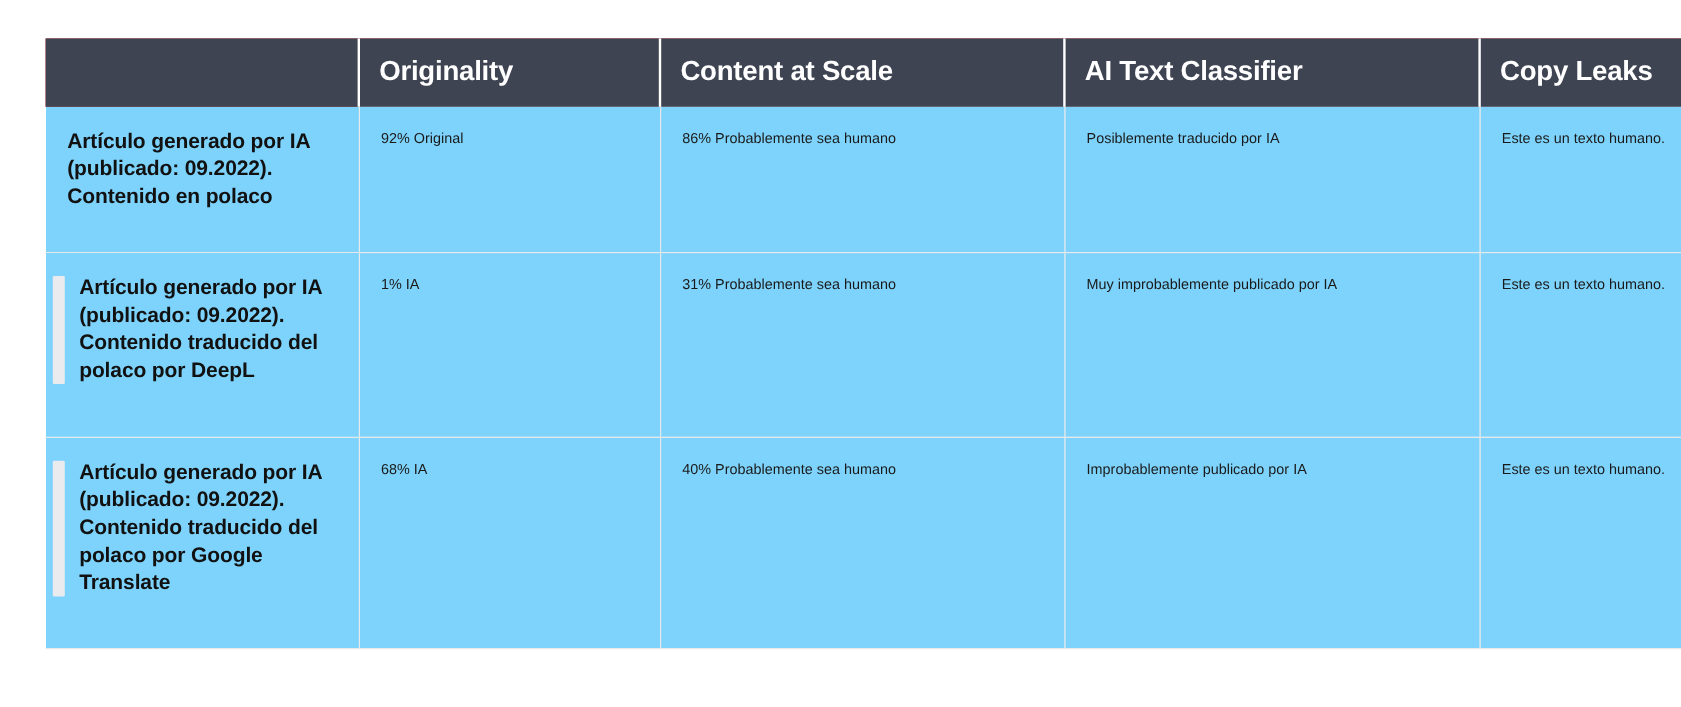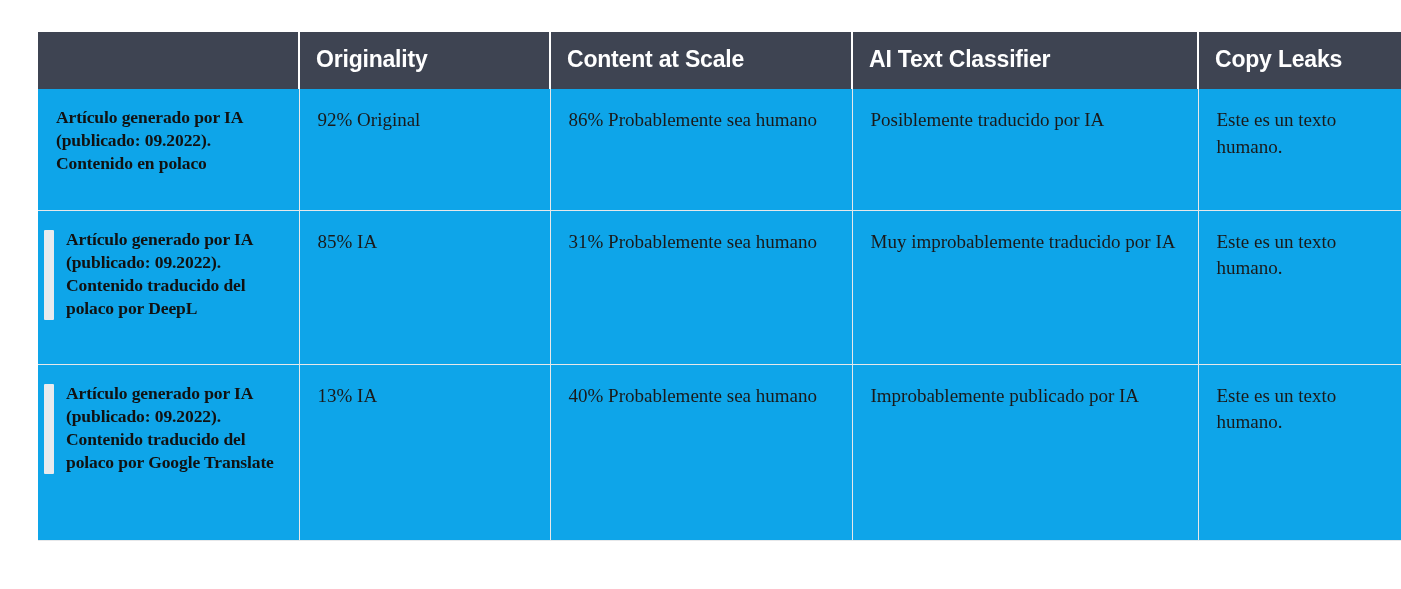--- a/index.html
+++ b/index.html
@@ -44,32 +44,31 @@
     border-right: 2px solid #ffffff;
     box-sizing: border-box;
   }
   thead th:last-child {
     border-right: none;
   }
   thead th.col-label {
     width: 261px;
   }
   thead th.col-a { width: 251px; }
-  thead th.col-b { width: 302px; }
+  thead th.col-b { width: 337px; }
   thead th.col-c { width: 346px; }
   thead th.col-d { width: 221px; }
 
   
   tbody td {
     border-bottom: 1px solid #e6e8ea;
     border-right: 1px solid #e6e8ea;
     vertical-align: top;
     box-sizing: border-box;
-    background: #0ea5e9;
-    font-family: Liberation Serif, serif;
+    background: #7dd3fc;
   }
   tbody td:last-child {
     border-right: none;
   }
   tbody tr:last-child td {
     border-bottom: 1px solid #e6e8ea;
   }
 
   tbody td.rowlabel {
     padding: 0;
@@ -97,21 +96,21 @@
   }
   tbody tr:first-child .rowlabel-inner {
     padding-left: 18px;
   }
   tbody tr:first-child .accent-bar {
     display: none;
   }
 
   tbody td.datacell {
     padding: 18px 18px 20px 18px;
-    font-size: 19px;
+    font-size: 12px;
     color: #1a1a1a;
     line-height: 1.42;
     font-weight: normal;
   }
 
   tr.row-1 td { height: 121px; }
   tr.row-2 td { height: 154px; }
   tr.row-3 td { height: 176px; }
 </style>
 </head>
@@ -143,34 +142,34 @@
         <td class="datacell">Este es un texto humano.</td>
       </tr>
 
       <tr class="row-2">
         <td class="rowlabel">
           <div class="rowlabel-inner">
             <span class="accent-bar"></span>
             <span class="rowlabel-text">Artículo generado por IA (publicado: 09.2022). Contenido traducido del polaco por DeepL</span>
           </div>
         </td>
-        <td class="datacell">85% IA</td>
+        <td class="datacell">1% IA</td>
         <td class="datacell">31% Probablemente sea humano</td>
-        <td class="datacell">Muy improbablemente traducido por IA</td>
+        <td class="datacell">Muy improbablemente publicado por IA</td>
         <td class="datacell">Este es un texto humano.</td>
       </tr>
 
       <tr class="row-3">
         <td class="rowlabel">
           <div class="rowlabel-inner">
             <span class="accent-bar"></span>
             <span class="rowlabel-text">Artículo generado por IA (publicado: 09.2022). Contenido traducido del polaco por Google Translate</span>
           </div>
         </td>
-        <td class="datacell">13% IA</td>
+        <td class="datacell">68% IA</td>
         <td class="datacell">40% Probablemente sea humano</td>
         <td class="datacell">Improbablemente publicado por IA</td>
         <td class="datacell">Este es un texto humano.</td>
       </tr>
 
     </tbody>
   </table>
 </div>
 
 </body></html>

